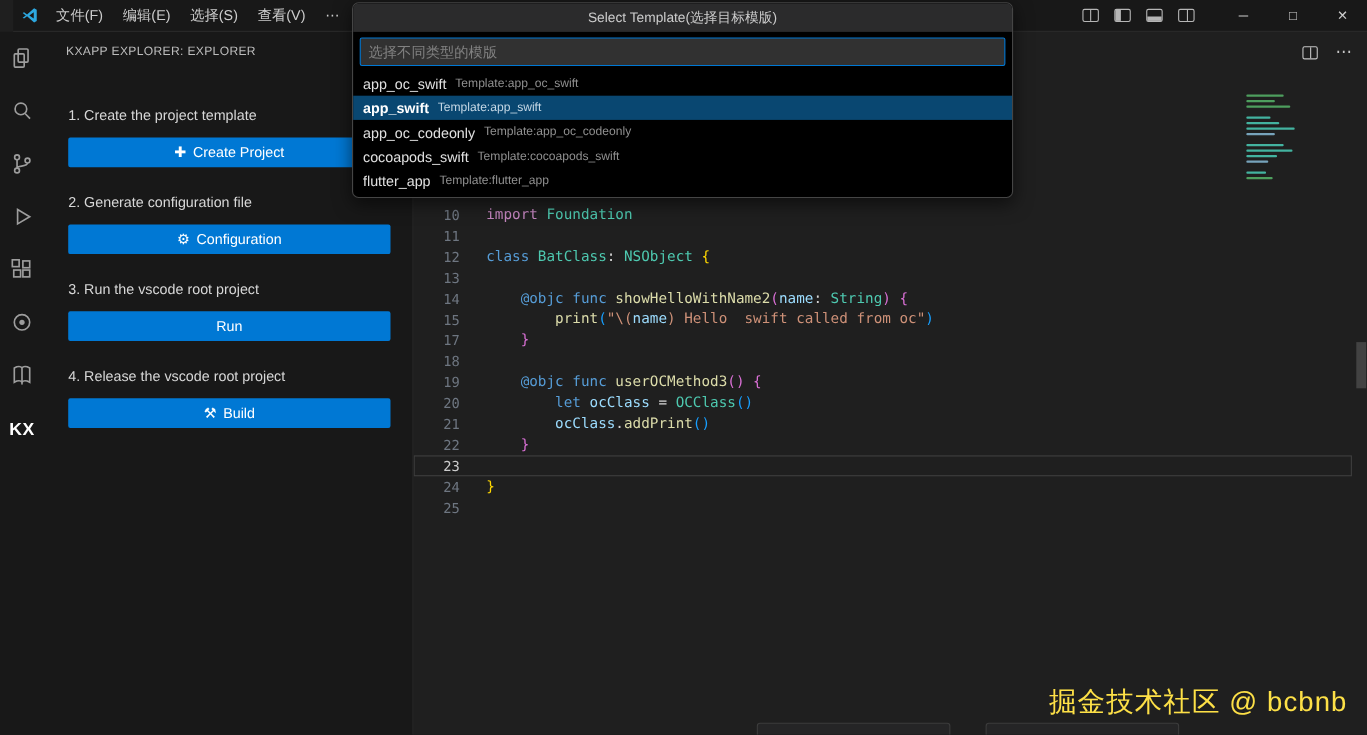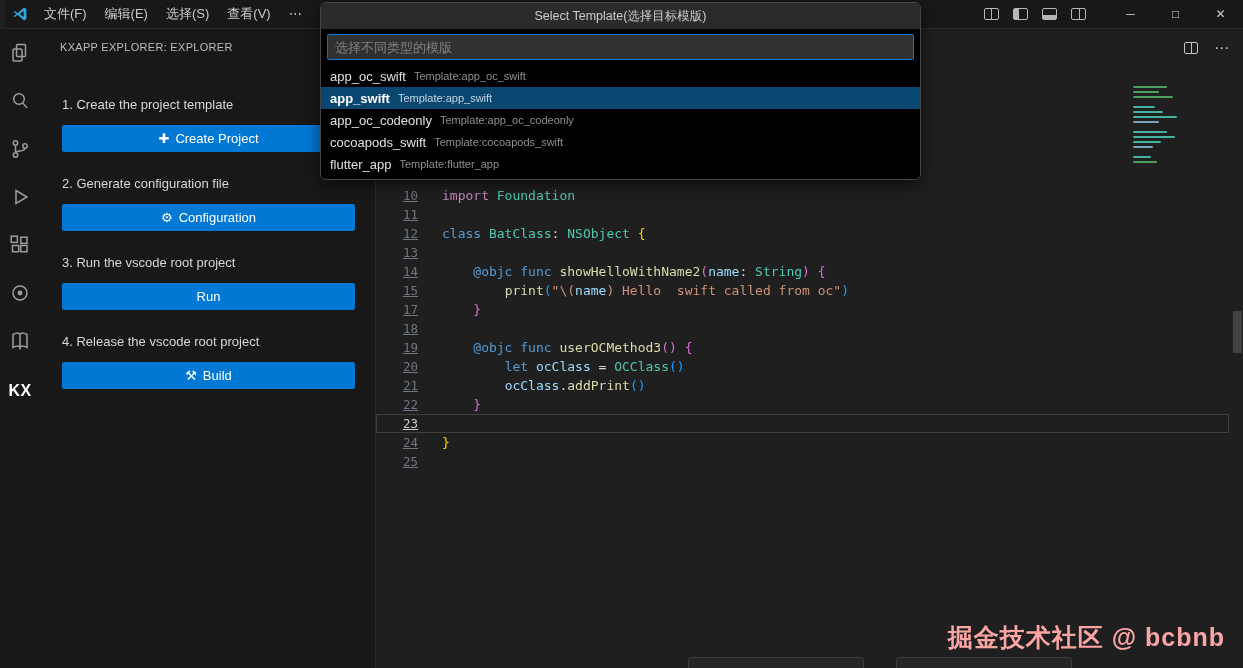--- a/index.html
+++ b/index.html
@@ -1,20 +1,20 @@
 <!DOCTYPE html>
 <html><head>
 <meta charset="utf-8">
 <style>
   * { margin:0; padding:0; box-sizing:border-box; }
   html,body { width:1243px; height:668px; overflow:hidden; }
   body { position:relative; background:#1f1f1f; font-family:"Liberation Sans","DejaVu Sans",sans-serif; color:#cccccc; }
 
   
-  .titlebar { position:absolute; top:0; left:5px; right:0; height:29px; background:#181818; border-bottom:1px solid #2b2b2b; display:flex; align-items:center; z-index:5; }
+  .titlebar { position:absolute; top:0; left:12px; right:0; height:29px; background:#181818; border-bottom:1px solid #2b2b2b; display:flex; align-items:center; z-index:5; }
   .tb-logo { width:30px; display:flex; justify-content:center; }
   .menu-item { padding:0 9px; font-size:13px; color:#cccccc; line-height:28px; cursor:default; }
   .tb-right { position:absolute; right:0; top:0; height:28px; display:flex; align-items:center; }
   .layout-icons { display:flex; gap:14px; margin-right:22px; }
   .lic { width:15px; height:12px; border:1px solid #b6b6b6; border-radius:2px; position:relative; }
   .lic.cols::before { content:""; position:absolute; left:6px; top:0; bottom:0; width:1px; background:#b6b6b6; }
   .lic.left::before { content:""; position:absolute; left:0; top:0; bottom:0; width:5px; background:#b6b6b6; }
   .lic.bottom::before { content:""; position:absolute; left:0; right:0; bottom:0; height:4px; background:#b6b6b6; }
   .lic.right::before { content:""; position:absolute; right:0; top:0; bottom:0; width:5px; border-left:1px solid #b6b6b6; }
   .win-btn { width:45px; height:28px; display:flex; align-items:center; justify-content:center; font-size:12px; color:#cccccc; }
@@ -34,36 +34,36 @@
   .sb-btn .btn-icon:empty { display:none; }
 
   
   .editor { flex:1; position:relative; background:#1f1f1f; overflow:hidden; }
   .editor-actions { position:absolute; top:13px; right:14px; display:flex; gap:16px; align-items:center; z-index:2; }
   .split-icon { width:14px; height:12px; border:1px solid #c5c5c5; border-radius:2px; position:relative; }
   .split-icon::before { content:""; position:absolute; left:6px; top:0; bottom:0; width:1px; background:#c5c5c5; }
   .more-icon { font-size:15px; color:#c5c5c5; line-height:10px; }
   .code-region { position:absolute; left:0; top:0; right:14px; bottom:0; font-family:"DejaVu Sans Mono","Liberation Mono",monospace; font-size:13px; padding-top:157px; }
   .crow { display:flex; height:19px; line-height:19px; }
-  .crow .num { width:66px; padding-right:24px; text-align:right; color:#6e7681; font-size:12.5px; flex-shrink:0;text-decoration:underline; }
+  .crow .num { width:66px; padding-right:24px; text-align:right; color:#6e7681; font-size:12.5px; flex-shrink:0; }
   .crow .codetxt { white-space:pre; color:#d4d4d4; flex:1; }
   .crow.current { outline:1px solid #3f3f3f; outline-offset:-1px; }
   .crow.current .num { color:#cccccc; }
   .tk-kw1 { color:#c586c0; } .tk-kw2 { color:#569cd6; } .tk-type { color:#4ec9b0; }
   .tk-fn { color:#dcdcaa; } .tk-str { color:#ce9178; } .tk-var { color:#9cdcfe; }
   .tk-pl { color:#d4d4d4; } .tk-b1 { color:#ffd700; } .tk-b2 { color:#da70d6; } .tk-b3 { color:#179fff; }
 
   .minimap { position:absolute; top:57px; right:50px; width:60px; z-index:1; }
   .minimap i { display:block; height:2px; margin-bottom:3px; border-radius:1px; }
   .scrollbar-thumb { position:absolute; right:1px; top:282px; width:9px; height:42px; background:rgba(121,121,121,.4); }
 
   .bottom-fragment { position:absolute; bottom:-5px; height:16px; width:176px; background:#252526; border:1px solid #3c3c3c; border-radius:3px; }
   .bf-1 { left:312px; } .bf-2 { left:520px; }
 
-  .watermark { position:absolute; right:18px; bottom:14px; font-size:25px; font-weight:700; letter-spacing:1px; color:#fca5a5; z-index:4; }
+  .watermark { position:absolute; right:18px; bottom:14px; font-size:25px; font-weight:400; letter-spacing:1px; color:#fde047; z-index:4; }
 
   
   .quickpick { position:absolute; top:2px; left:320px; width:601px; background:#000000; border:1px solid #454545; border-radius:6px; box-shadow:0 5px 16px rgba(0,0,0,.55); z-index:10; overflow:hidden; }
   .qp-title { height:26px; line-height:26px; text-align:center; background:#2b2b2c; color:#cccccc; font-size:12.5px; }
   .qp-input-wrap { padding:5px 6px; }
   .qp-input { width:100%; height:26px; background:#313131; border:1px solid #0078d4; border-radius:2px; color:#cccccc; font-size:13px; padding:0 7px; font-family:inherit; outline:none; }
   .qp-input::placeholder { color:#818181; }
   .qp-list { list-style:none; padding-bottom:4px; }
   .qp-item { height:22px; display:flex; align-items:center; padding:0 9px; cursor:pointer; }
   .qp-name { font-size:13px; color:#e0e0e0; }

